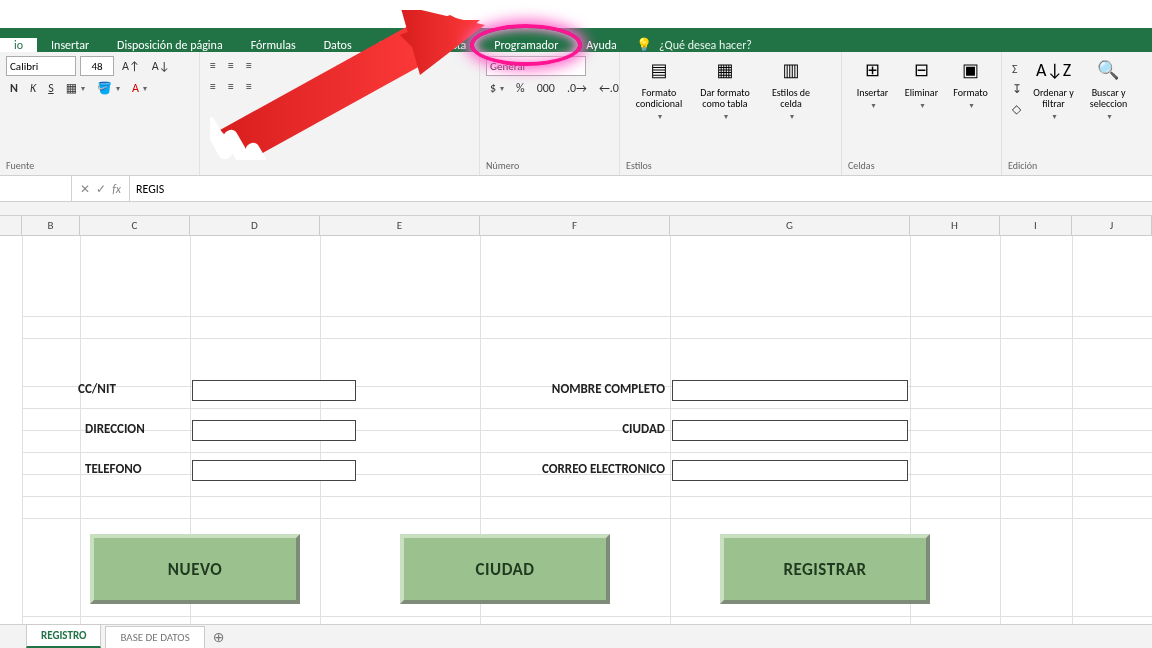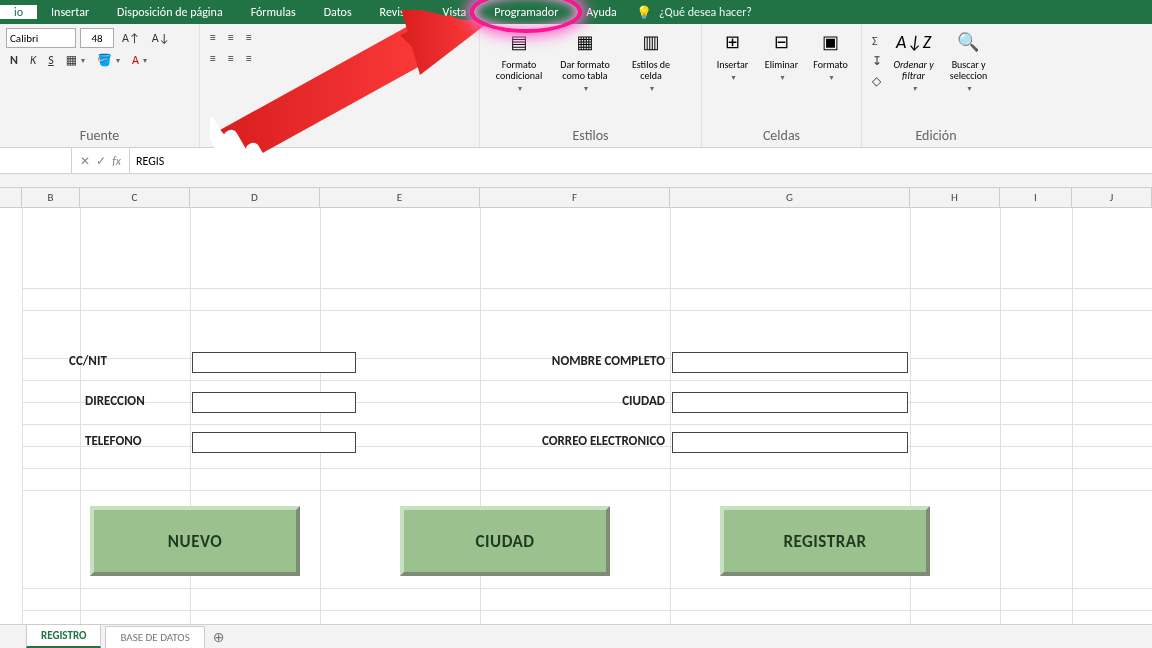--- a/index.html
+++ b/index.html
@@ -1,38 +1,38 @@
 <!DOCTYPE html>
 <html><head>
 <meta charset="utf-8">
 <style>
 * { box-sizing: border-box; margin: 0; padding: 0; font-family: "Segoe UI", Calibri, sans-serif; }
 body { background: #fff; width: 1152px; height: 648px; overflow: hidden; position: relative; }
 
 
-.tabs { height: 24px; background: #217346; display: flex; align-items: center; color: #fff; font-size: 12px; }
+.tabs { height: 24px; background: #217346; display: flex; align-items: flex-end; color: #fff; font-size: 12px; margin-top: 28px; }
 .tab { padding: 0 14px; display: flex; align-items: center; cursor: pointer; position: relative; }
 .tab.active { background: #fff; color: #217346; }
 .tell-me { display: flex; align-items: center; gap: 6px; margin-left: 6px; }
 .tell-me .bulb { font-size: 13px; }
 .tell-me input { background: transparent; border: none; color: #fff; font-size: 12px; width: 140px; outline: none; }
 .tell-me input::placeholder { color: #e8f5ee; }
 
 
 .highlight-circle {
   position: absolute; top: -14px; left: -10px; right: -10px; bottom: -14px;
   border: 4px solid #ff1493; border-radius: 50%;
   box-shadow: 0 0 14px 4px #ff66cc, inset 0 0 10px 2px #ff99dd;
   pointer-events: none; z-index: 50;
 }
 
 
 .ribbon { height: 124px; background: #f3f3f3; border-bottom: 1px solid #d0d0d0; display: flex; }
 .group { border-right: 1px solid #e1e1e1; display: flex; flex-direction: column; justify-content: space-between; padding: 4px 6px 0 6px; position: relative; }
-.group-label { text-align: center; font-size: 14px; color: #666; padding: 2px 0 3px; }
+.group-label { text-align: left; font-size: 10px; color: #666; padding: 2px 0 3px; }
 .group-rows { flex: 1; display: flex; flex-direction: column; gap: 3px; }
 .row { display: flex; align-items: center; gap: 4px; }
 .btn { border: 1px solid transparent; background: transparent; padding: 1px 3px; font-size: 12px; color: #333; cursor: pointer; display: inline-flex; align-items: center; gap: 2px; }
 .sel { border: 1px solid #ababab; background: #fff; font-size: 11px; height: 20px; padding: 0 3px; }
 .font-sel { width: 70px; }
 .size-sel { width: 34px; text-align: center; }
 .num-sel { width: 100px; }
 .dd::after { content: "▾"; font-size: 8px; margin-left: 2px; color: #666; }
 .big-btn { display: flex; flex-direction: column; align-items: center; justify-content: center; width: 66px; font-size: 10px; text-align: center; line-height: 1.1; gap: 3px; padding: 2px 2px 0; cursor: pointer; }
 .big-btn .ico { width: 26px; height: 26px; display: flex; align-items: center; justify-content: center; font-size: 18px; }
@@ -154,20 +154,35 @@
       </div>
       <div class="row">
         <button class="btn">≡</button>
         <button class="btn">≡</button>
         <button class="btn">≡</button>
       </div>
     </div>
     <div class="group-label"></div>
   </div>
 
+  <div class="group" style="width:140px;">
+    <div class="group-rows">
+      <div class="row">
+        <input class="sel num-sel" value="General" style="">
+      </div>
+      <div class="row">
+        <button class="btn dd">$</button>
+        <button class="btn">%</button>
+        <button class="btn">000</button>
+        <button class="btn">.0→</button>
+        <button class="btn">←.0</button>
+      </div>
+    </div>
+    <div class="group-label">Número</div>
+  </div>
 
   <div class="group" style="width:222px;">
     <div class="bigs">
       <div class="big-btn dd">
         <span class="ico">▤</span>
         <span>Formato condicional</span>
       </div>
       <div class="big-btn dd">
         <span class="ico">▦</span>
         <span>Dar formato como tabla</span>
@@ -204,21 +219,21 @@
         <button class="btn">
             <span>Σ</span>
           </button>
         <button class="btn">
             <span>↧</span>
           </button>
         <button class="btn">
             <span>◇</span>
           </button>
       </div>
-      <div class="big-btn dd" style="width:55px;font-style:italic;">
+      <div class="big-btn dd" style="width:55px;">
         <span class="ico">A↓Z</span>
         <span>Ordenar y filtrar</span>
       </div>
       <div class="big-btn dd" style="width:55px;">
         <span class="ico">🔍</span>
         <span>Buscar y seleccion</span>
       </div>
     </div>
     <div class="group-label">Edición</div>
   </div>
@@ -268,21 +283,21 @@
   <div class="grid-h" style="top:194px;"></div>
   <div class="grid-h" style="top:216px;"></div>
   <div class="grid-h" style="top:238px;"></div>
   <div class="grid-h" style="top:260px;"></div>
   <div class="grid-h" style="top:282px;"></div>
   <div class="grid-h" style="top:380px;"></div>
   <div class="grid-h" style="top:402px;"></div>
   <div class="grid-h" style="top:424px;"></div>
 
 
-  <div class="flabel" style="left:69px; top:145px;">CC/NIT</div>
+  <div class="flabel" style="left:78px; top:145px;">CC/NIT</div>
   <div class="ffield" style="left:192px; top:144px; width:164px;"></div>
 
   <div class="flabel" style="left:85px; top:185px;">DIRECCION</div>
   <div class="ffield" style="left:192px; top:184px; width:164px;"></div>
 
   <div class="flabel" style="left:85px; top:225px;">TELEFONO</div>
   <div class="ffield" style="left:192px; top:224px; width:164px;"></div>
 
   <div class="flabel" style="left:500px; top:145px; width:165px; text-align:right;">NOMBRE COMPLETO</div>
   <div class="ffield" style="left:672px; top:144px; width:236px;"></div>

